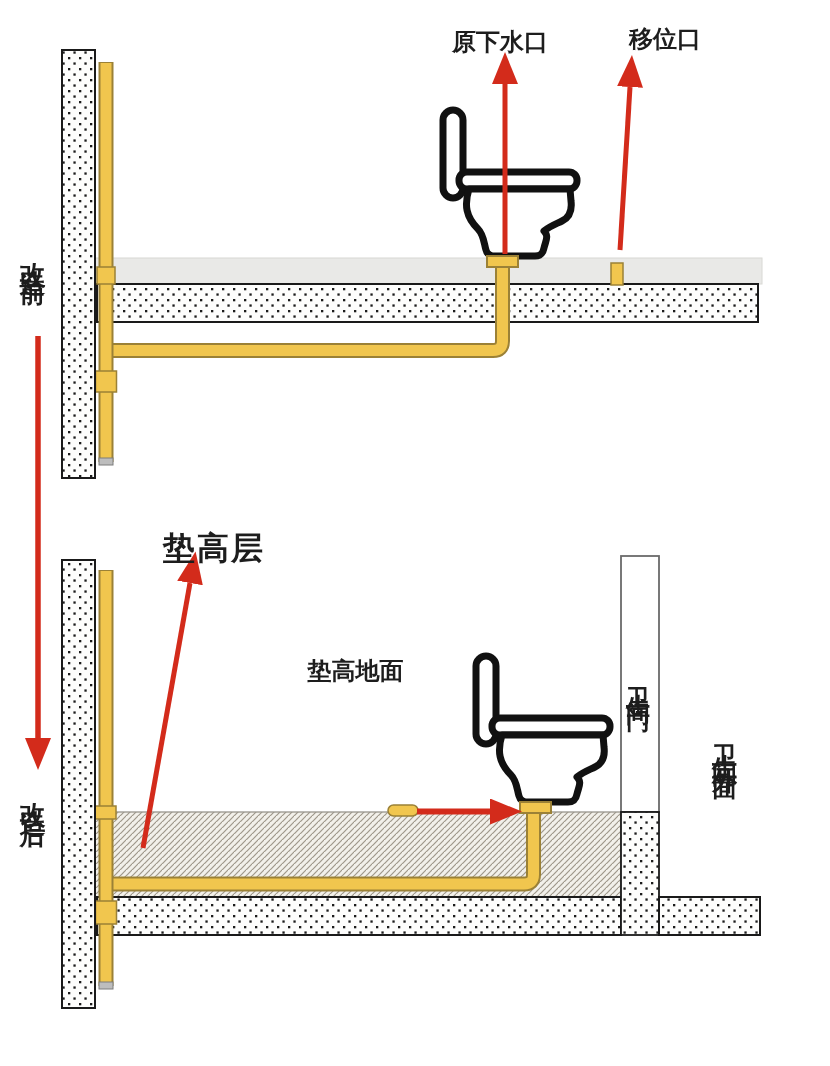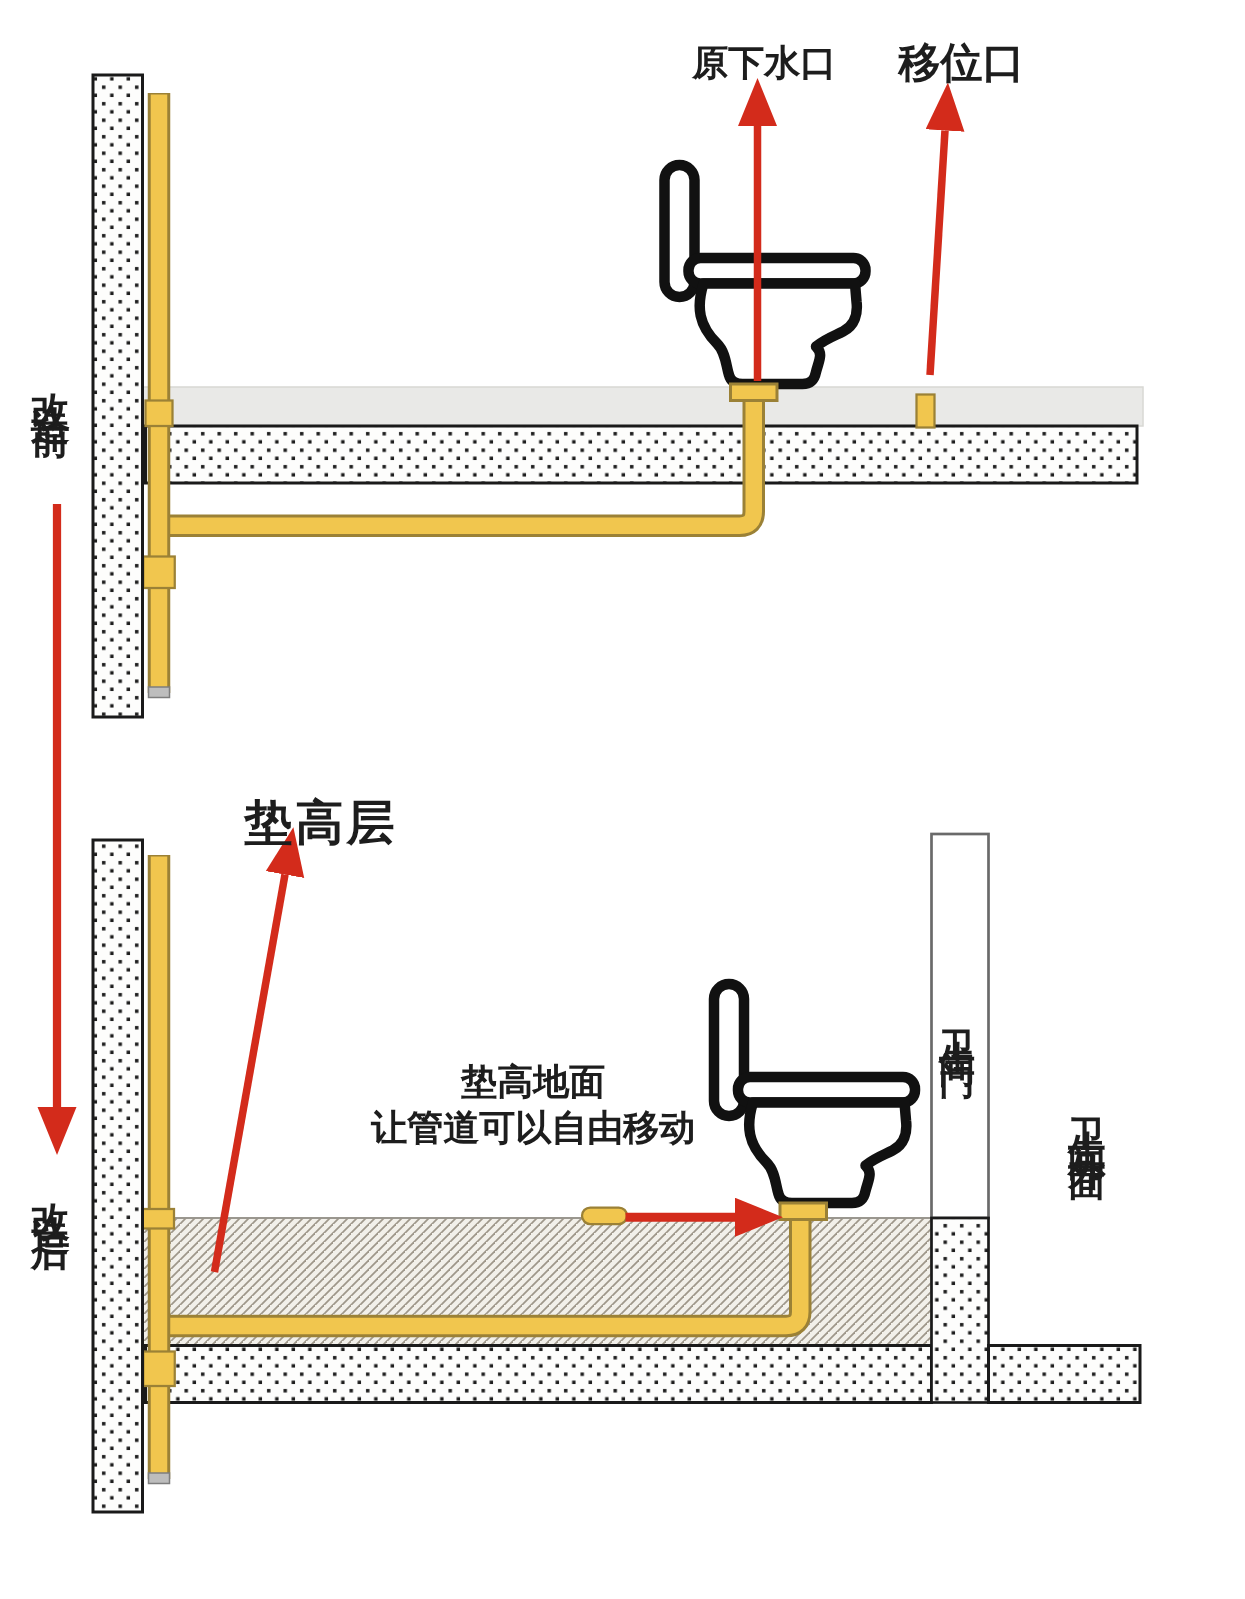--- a/index.html
+++ b/index.html
@@ -20,24 +20,24 @@
   .vtext{
     writing-mode:vertical-rl;
     text-orientation:upright;
     letter-spacing:9px;
     line-height:1;
   }
   .center{text-align:center;white-space:normal;}
   .lbl-before,.lbl-after{font-size:26px;left:20px;}
   .lbl-before{top:241px;}
   .lbl-after{top:781px;}
-  .lbl-original-drain{left:452px;top:26px;width:115px;font-size:24px;text-align:center;}
-  .lbl-relocated{left:599px;top:23px;width:102px;font-size:28px;text-align:left;}
+  .lbl-original-drain{left:452px;top:26px;width:115px;font-size:24px;text-align:left;}
+  .lbl-relocated{left:599px;top:23px;width:102px;font-size:24px;text-align:right;}
   .lbl-raised-layer{left:163px;top:527px;font-size:32px;letter-spacing:2px;}
-  .lbl-note{left:238px;top:706px;width:235px;font-size:24px;line-height:31px;}
+  .lbl-note{left:238px;top:656px;width:235px;font-size:24px;line-height:31px;}
   .lbl-door{left:626px;top:667px;font-size:24px;letter-spacing:7px;}
   .lbl-outside{left:712px;top:725px;font-size:25px;letter-spacing:8px;}
 </style>
 </head>
 <body>
 
 <div class="stage">
 
   <svg class="canvas" width="830" height="1066" viewBox="0 0 830 1066">
     <defs>
@@ -124,20 +124,19 @@
   <div class="lbl vtext lbl-after">改造后</div>
 
   <div class="lbl lbl-original-drain">原下水口</div>
 
   <div class="lbl lbl-relocated">移位口</div>
 
   <div class="lbl lbl-raised-layer">垫高层</div>
 
   <div class="lbl center lbl-note">
     <div>垫高地面</div>
-    <div>让管道可以自由移动</div>
   </div>
 
   <div class="lbl vtext lbl-door">卫生间门</div>
 
   <div class="lbl vtext lbl-outside">卫生间外面</div>
 
 </div>
 
 </body></html>

